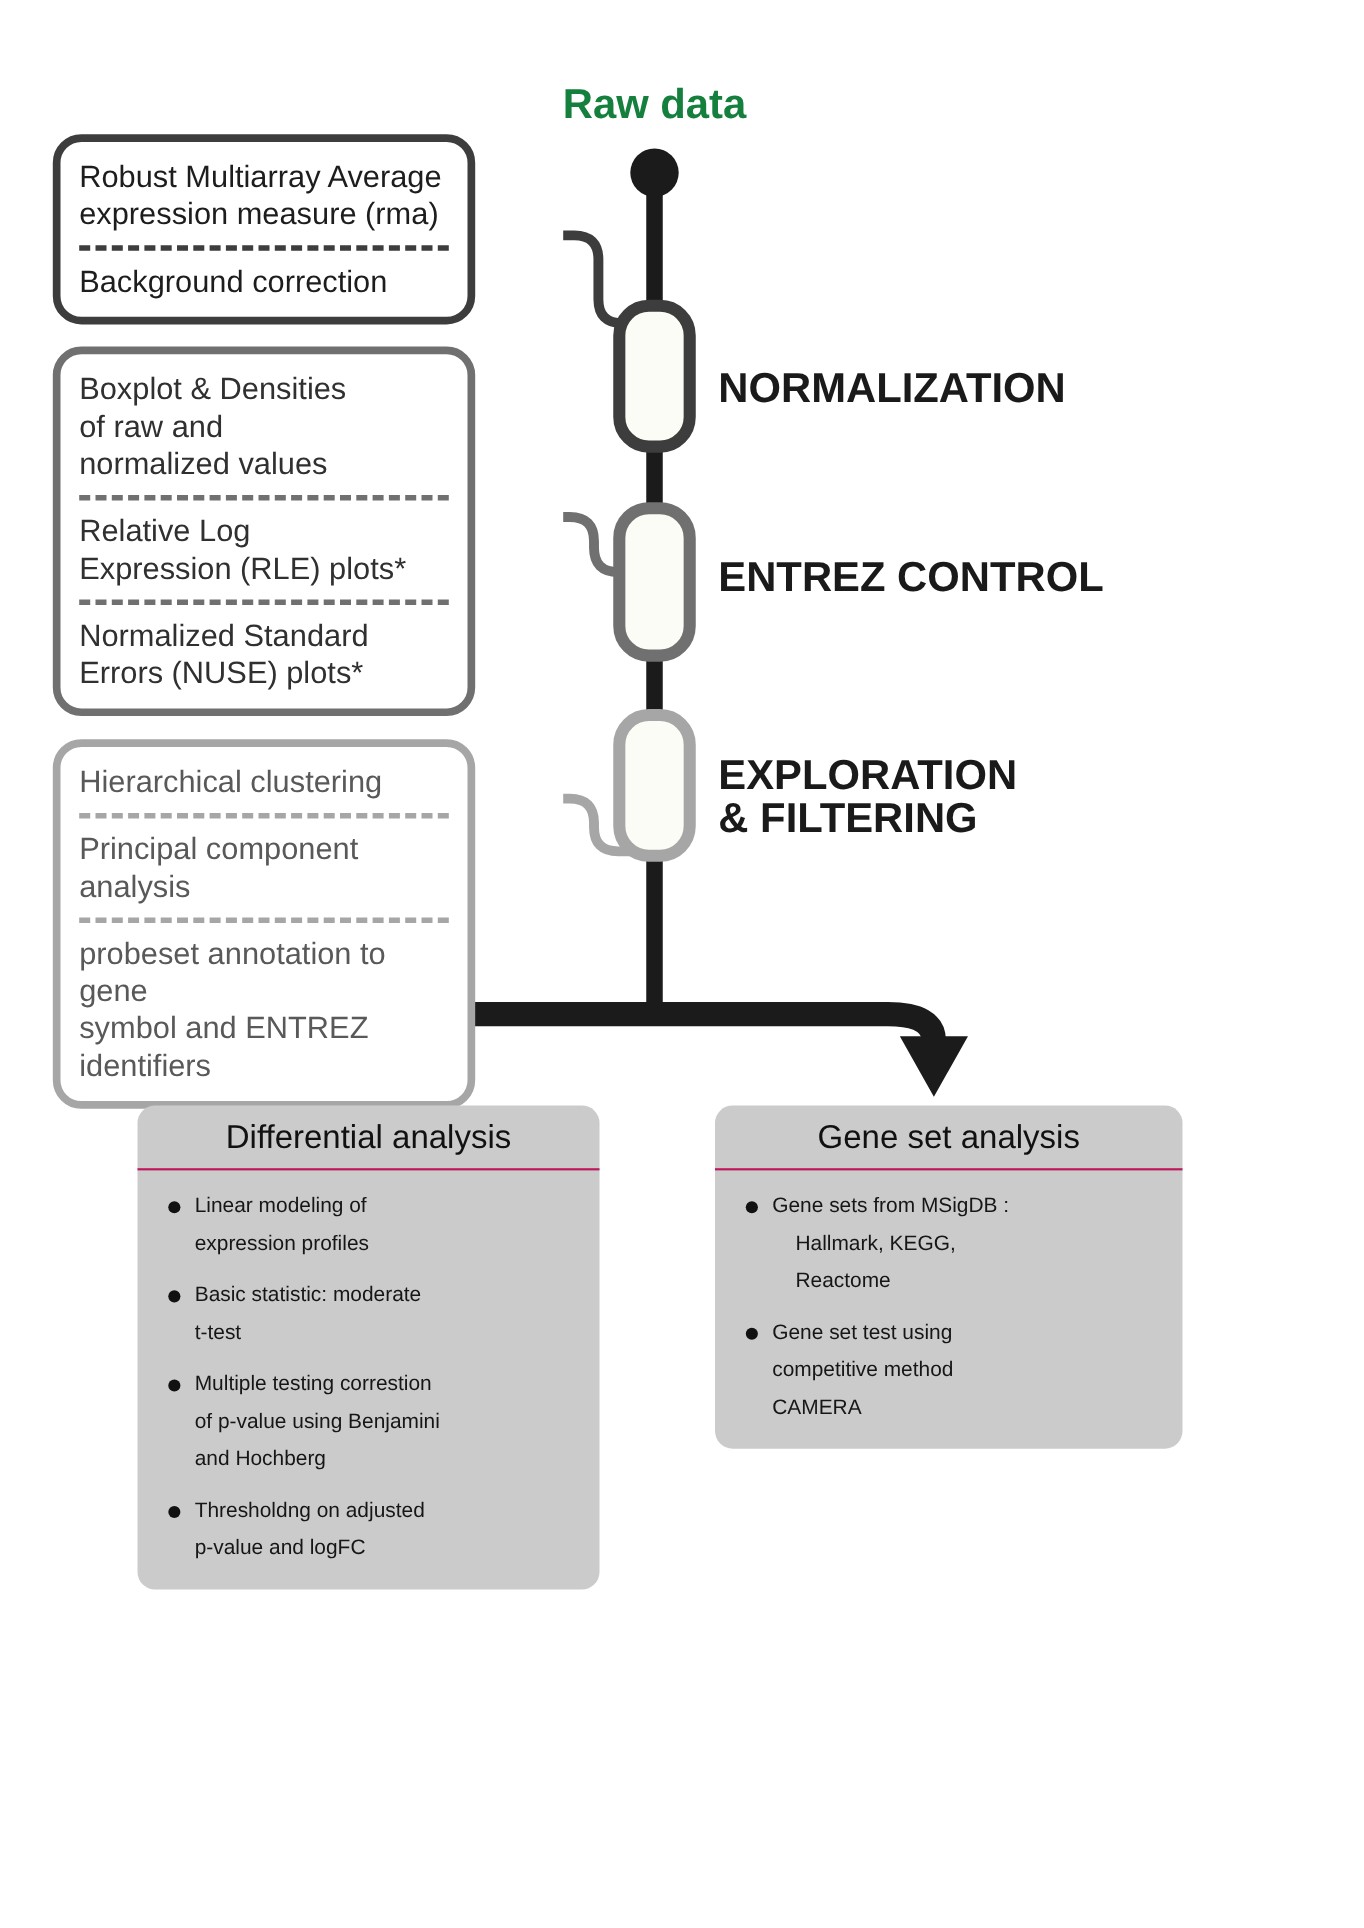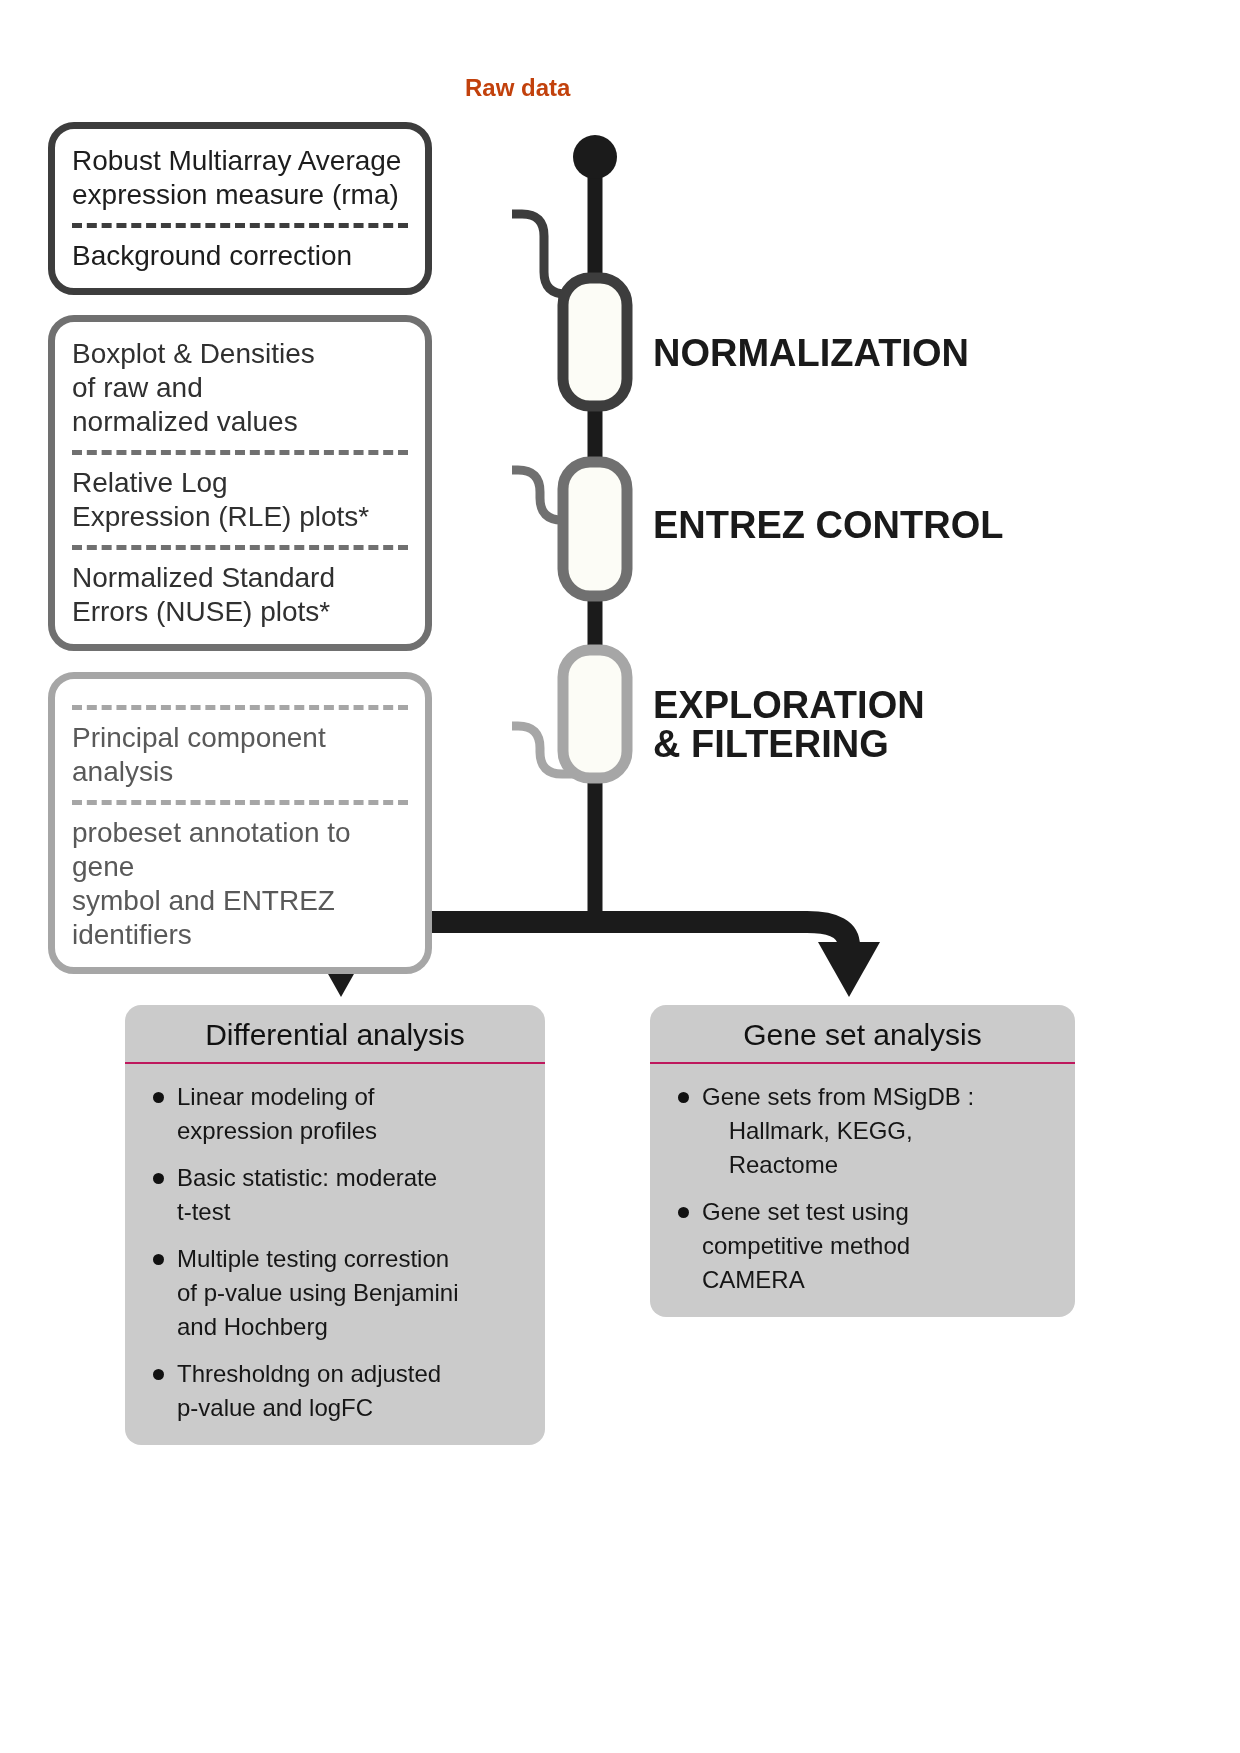--- a/index.html
+++ b/index.html
@@ -7,21 +7,21 @@
   body {
     width: 1240px; height: 1753px;
     font-family: "Liberation Sans", sans-serif;
   }
   .canvas { position: relative; width: 1240px; height: 1753px; overflow: hidden; background: #fff; }
 
   svg.flow { position: absolute; left: 0; top: 0; }
 
   .raw-data {
     position: absolute; left: 465px; top: 74px; width: 260px;
-    font-size: 24px; font-weight: bold; color: #c2410c;
+    text-align: center; font-size: 38px; font-weight: bold; color: #15803d;
   }
 
   
   .stage-box {
     position: absolute; left: 48px; width: 384px;
     border-radius: 26px; background: #fff; padding: 15px 17px;
   }
   .s1 { top: 122px; border: 7px solid var(--stage1-border); color: #1d1d1d; }
   .s2 { top: 315px; border: 7px solid var(--stage2-border); color: #303030; }
   .s3 { top: 672px; border: 7px solid var(--stage3-border); color: #595959; }
@@ -61,21 +61,21 @@
   .a1 { left: 125px; top: 1005px; width: 420px; min-height: 415px; }
   .a2 { left: 650px; top: 1005px; width: 425px; min-height: 298px; }
   .analysis-title {
     text-align: center; font-size: 30px; color: #111;
     padding: 13px 10px 10px; border-bottom: 2px solid #be185d;
   }
   .bullets { padding: 16px 18px 20px 28px; }
   .bullet { display: flex; gap: 13px; margin-bottom: 13px; }
   .bullet:last-child { margin-bottom: 0; }
   .bdot { flex: 0 0 auto; width: 11px; height: 11px; border-radius: 50%; background: #111; margin-top: 12px; }
-  .btext { font-size: 24px; line-height: 34px; color: #161616; white-space: pre-wrap; }
+  .btext { font-size: 19px; line-height: 34px; color: #161616; white-space: pre-wrap; }
 </style>
 </head>
 <body>
 
 <div class="canvas">
 
   <svg class="flow" width="1240" height="1753" viewBox="0 0 1240 1753">
 
     <path class="conn c1" d="M 512 214 L 522 214 Q 544 214 544 236 L 544 272 Q 544 294 566 294 L 574 294"></path>
     <path class="conn c2" d="M 512 470 L 518 470 Q 540 470 540 492 L 540 498 Q 540 520 562 520 L 574 520"></path>
@@ -109,20 +109,21 @@
 normalized values</div>
     <div class="divider"></div>
     <div class="item">Relative Log
 Expression (RLE) plots*</div>
     <div class="divider"></div>
     <div class="item">Normalized Standard
 Errors (NUSE) plots*</div>
   </div>
 
   <div class="stage-box s3">
+    <div class="item">Hierarchical clustering</div>
     <div class="divider"></div>
     <div class="item">Principal component analysis</div>
     <div class="divider"></div>
     <div class="item">probeset annotation to gene
 symbol and ENTREZ identifiers</div>
   </div>
 
   <div class="stage-label l1">NORMALIZATION</div>
   <div class="stage-label l2">ENTREZ CONTROL</div>
   <div class="stage-label l3">EXPLORATION

